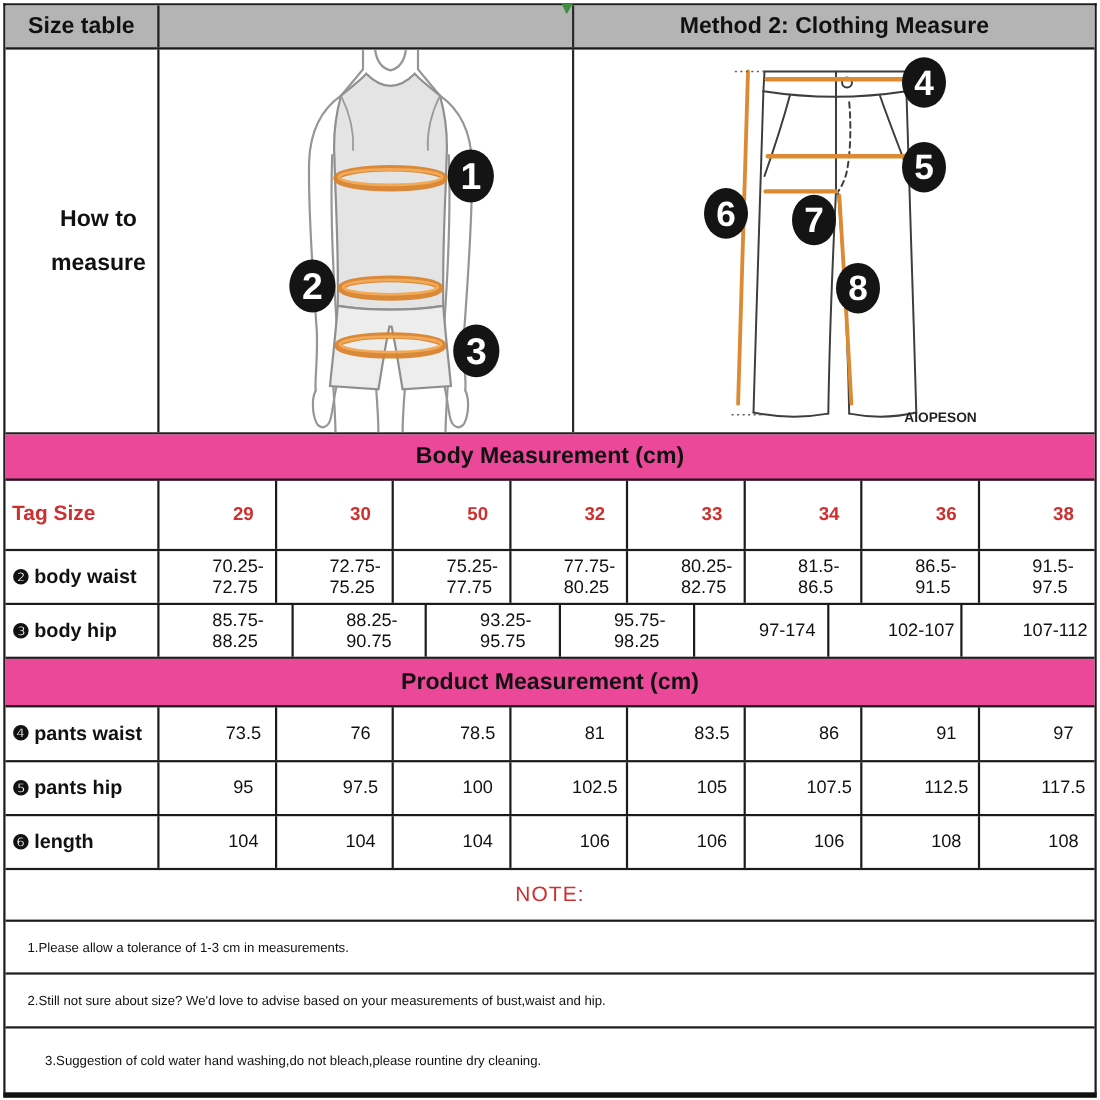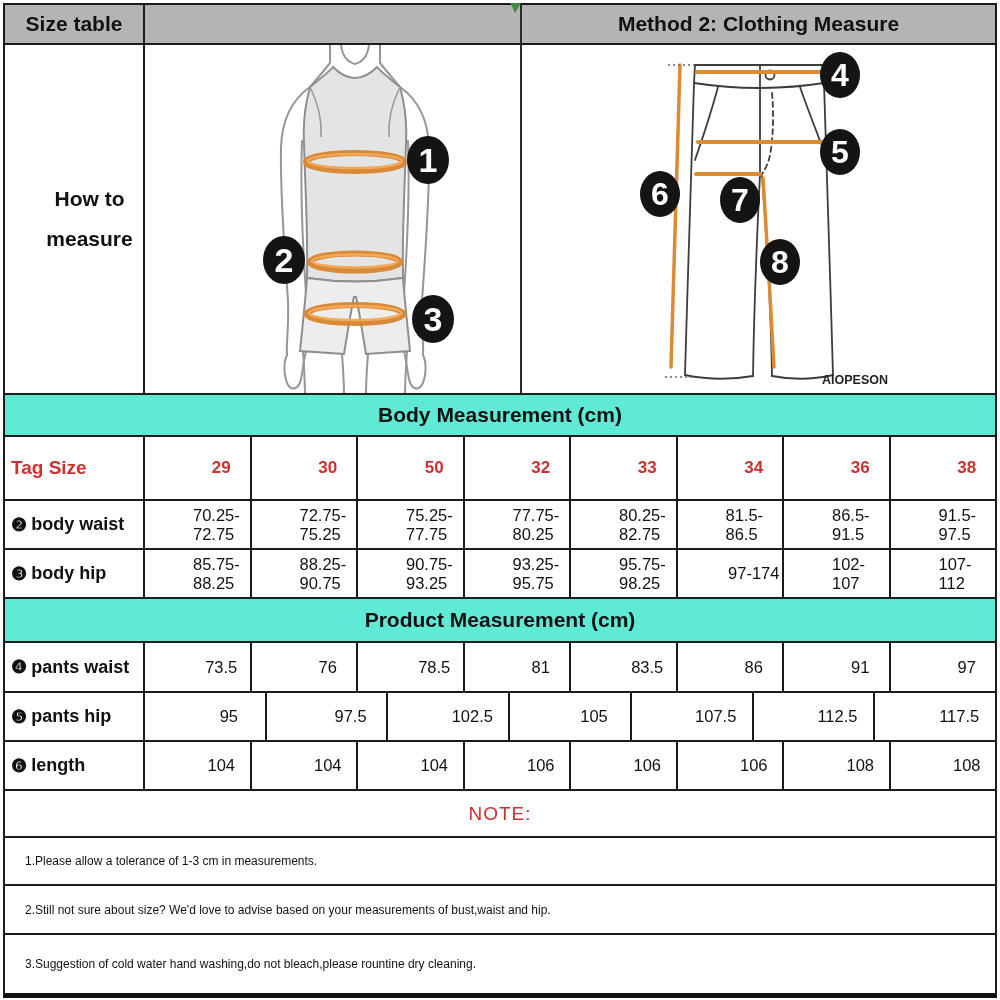--- a/index.html
+++ b/index.html
@@ -26,37 +26,37 @@
   .hdr .c-mid{width:377px;border-right:2px solid #2a2a2a;}
   .hdr .c-right{flex:1;display:flex;align-items:center;justify-content:center;font-weight:bold;font-size:21px;}
   
   .illus{height:350px;}
   .illus .c-left{width:140px;border-right:2px solid #1b1b1b;display:flex;align-items:center;justify-content:center;padding-left:31px;}
   .htm-label{width:100px;text-align:center;font-weight:bold;font-size:21px;line-height:1.9;}
   .illus .c-mid{width:377px;border-right:2px solid #2a2a2a;overflow:hidden;}
   .illus .c-right{flex:1;overflow:hidden;}
   .illus svg{display:block;}
   
-  .sectitle{height:42px;background:#5eead4;align-items:center;justify-content:center;font-weight:bold;font-size:21px;display:flex;}
+  .sectitle{height:42px;background:#ec4899;align-items:center;justify-content:center;font-weight:bold;font-size:21px;display:flex;}
   .sectitle.prod{height:44px;}
   
   .trow{align-items:stretch;}
   .lcell{width:140px;border-right:2px solid #1b1b1b;display:flex;align-items:center;padding-left:6px;font-weight:bold;font-size:18px;white-space:nowrap;}
   .lcell .mk{margin-right:4px;font-size:18px;}
   .dcell{flex:1;border-right:2px solid #1b1b1b;display:flex;align-items:center;justify-content:center;font-size:16.5px;padding-left:48px;}
   .dcell:last-child{border-right:none;}
   .red{color:#ce2f2f;}
   .tagrow .lcell{font-size:19px;}
   .tagrow .dcell{font-weight:bold;font-size:17px;}
   .h48{height:64px;} .h49{height:49px;} .h50{height:50px;}
   
   .notetitle{height:47px;align-items:center;justify-content:center;display:flex;font-size:19px;letter-spacing:1px;}
   .note{align-items:center;padding-left:20px;font-size:12px;text-align:center;}
   .note.h48{height:48px;} .note.h50{height:49px;}
-  .note.last{flex:1;border-bottom:none;}
+  .note.last{flex:1;border-bottom:none;margin-left:16px;}
   
   .wedge{
     position:absolute;left:508px;top:3px;width:13px;height:10px;
     background:#3f8e3f;
     clip-path:polygon(18% 0,100% 0,55% 100%);
   }
 </style>
 </head>
 <body>
 
@@ -203,21 +203,20 @@
       <div class="dcell">91.5-97.5</div>
     </div>
 
     <div class="row trow h49">
       <div class="lcell">
         <span class="mk">❸</span>
         <span>body hip</span>
       </div>
       <div class="dcell">85.75-88.25</div>
       <div class="dcell">88.25-90.75</div>
-      <div class="dcell">90.75-93.25</div>
       <div class="dcell">93.25-95.75</div>
       <div class="dcell">95.75-98.25</div>
       <div class="dcell">97-174</div>
       <div class="dcell">102-107</div>
       <div class="dcell">107-112</div>
     </div>
 
     <div class="row sectitle prod">Product Measurement (cm)</div>
 
     <div class="row trow h50">
@@ -235,20 +234,21 @@
       <div class="dcell">97</div>
     </div>
 
     <div class="row trow h49">
       <div class="lcell">
         <span class="mk">❺</span>
         <span>pants hip</span>
       </div>
       <div class="dcell">95</div>
       <div class="dcell">97.5</div>
+      <div class="dcell">100</div>
       <div class="dcell">102.5</div>
       <div class="dcell">105</div>
       <div class="dcell">107.5</div>
       <div class="dcell">112.5</div>
       <div class="dcell">117.5</div>
     </div>
 
     <div class="row trow h49">
       <div class="lcell">
         <span class="mk">❻</span>

